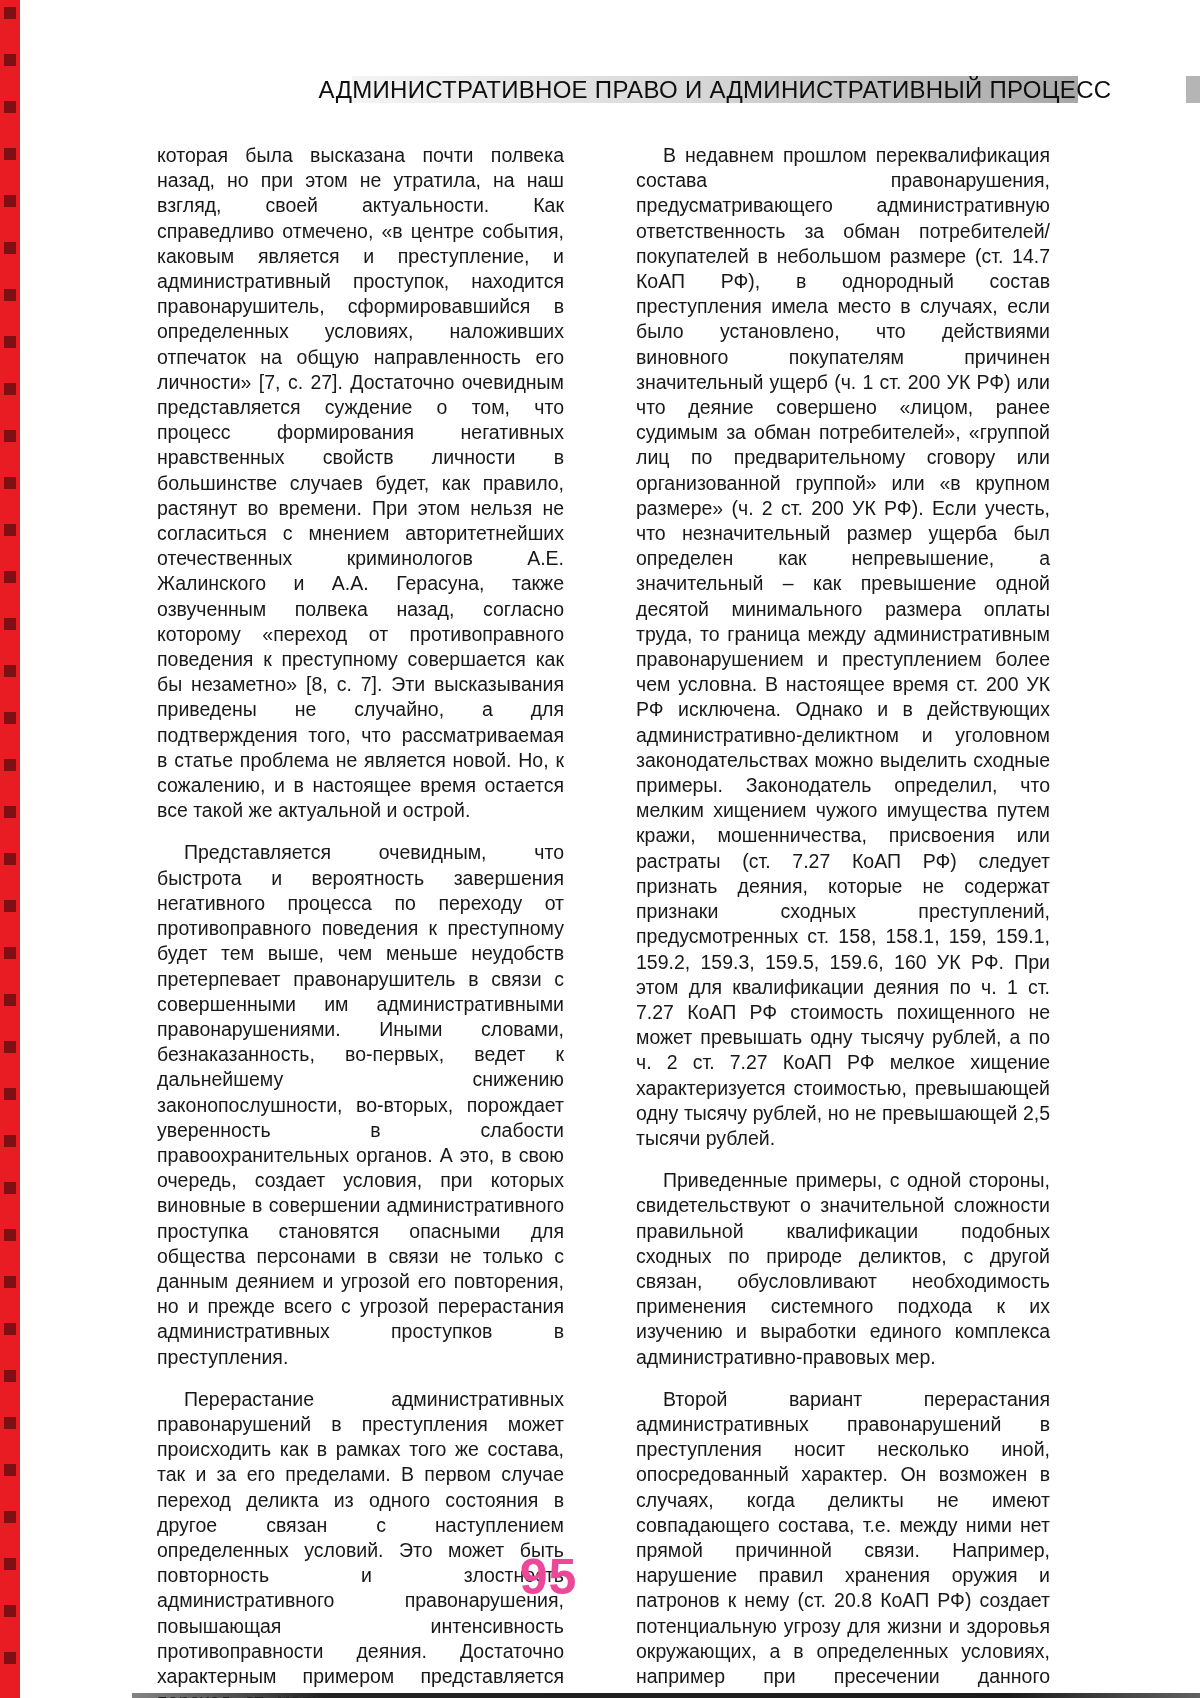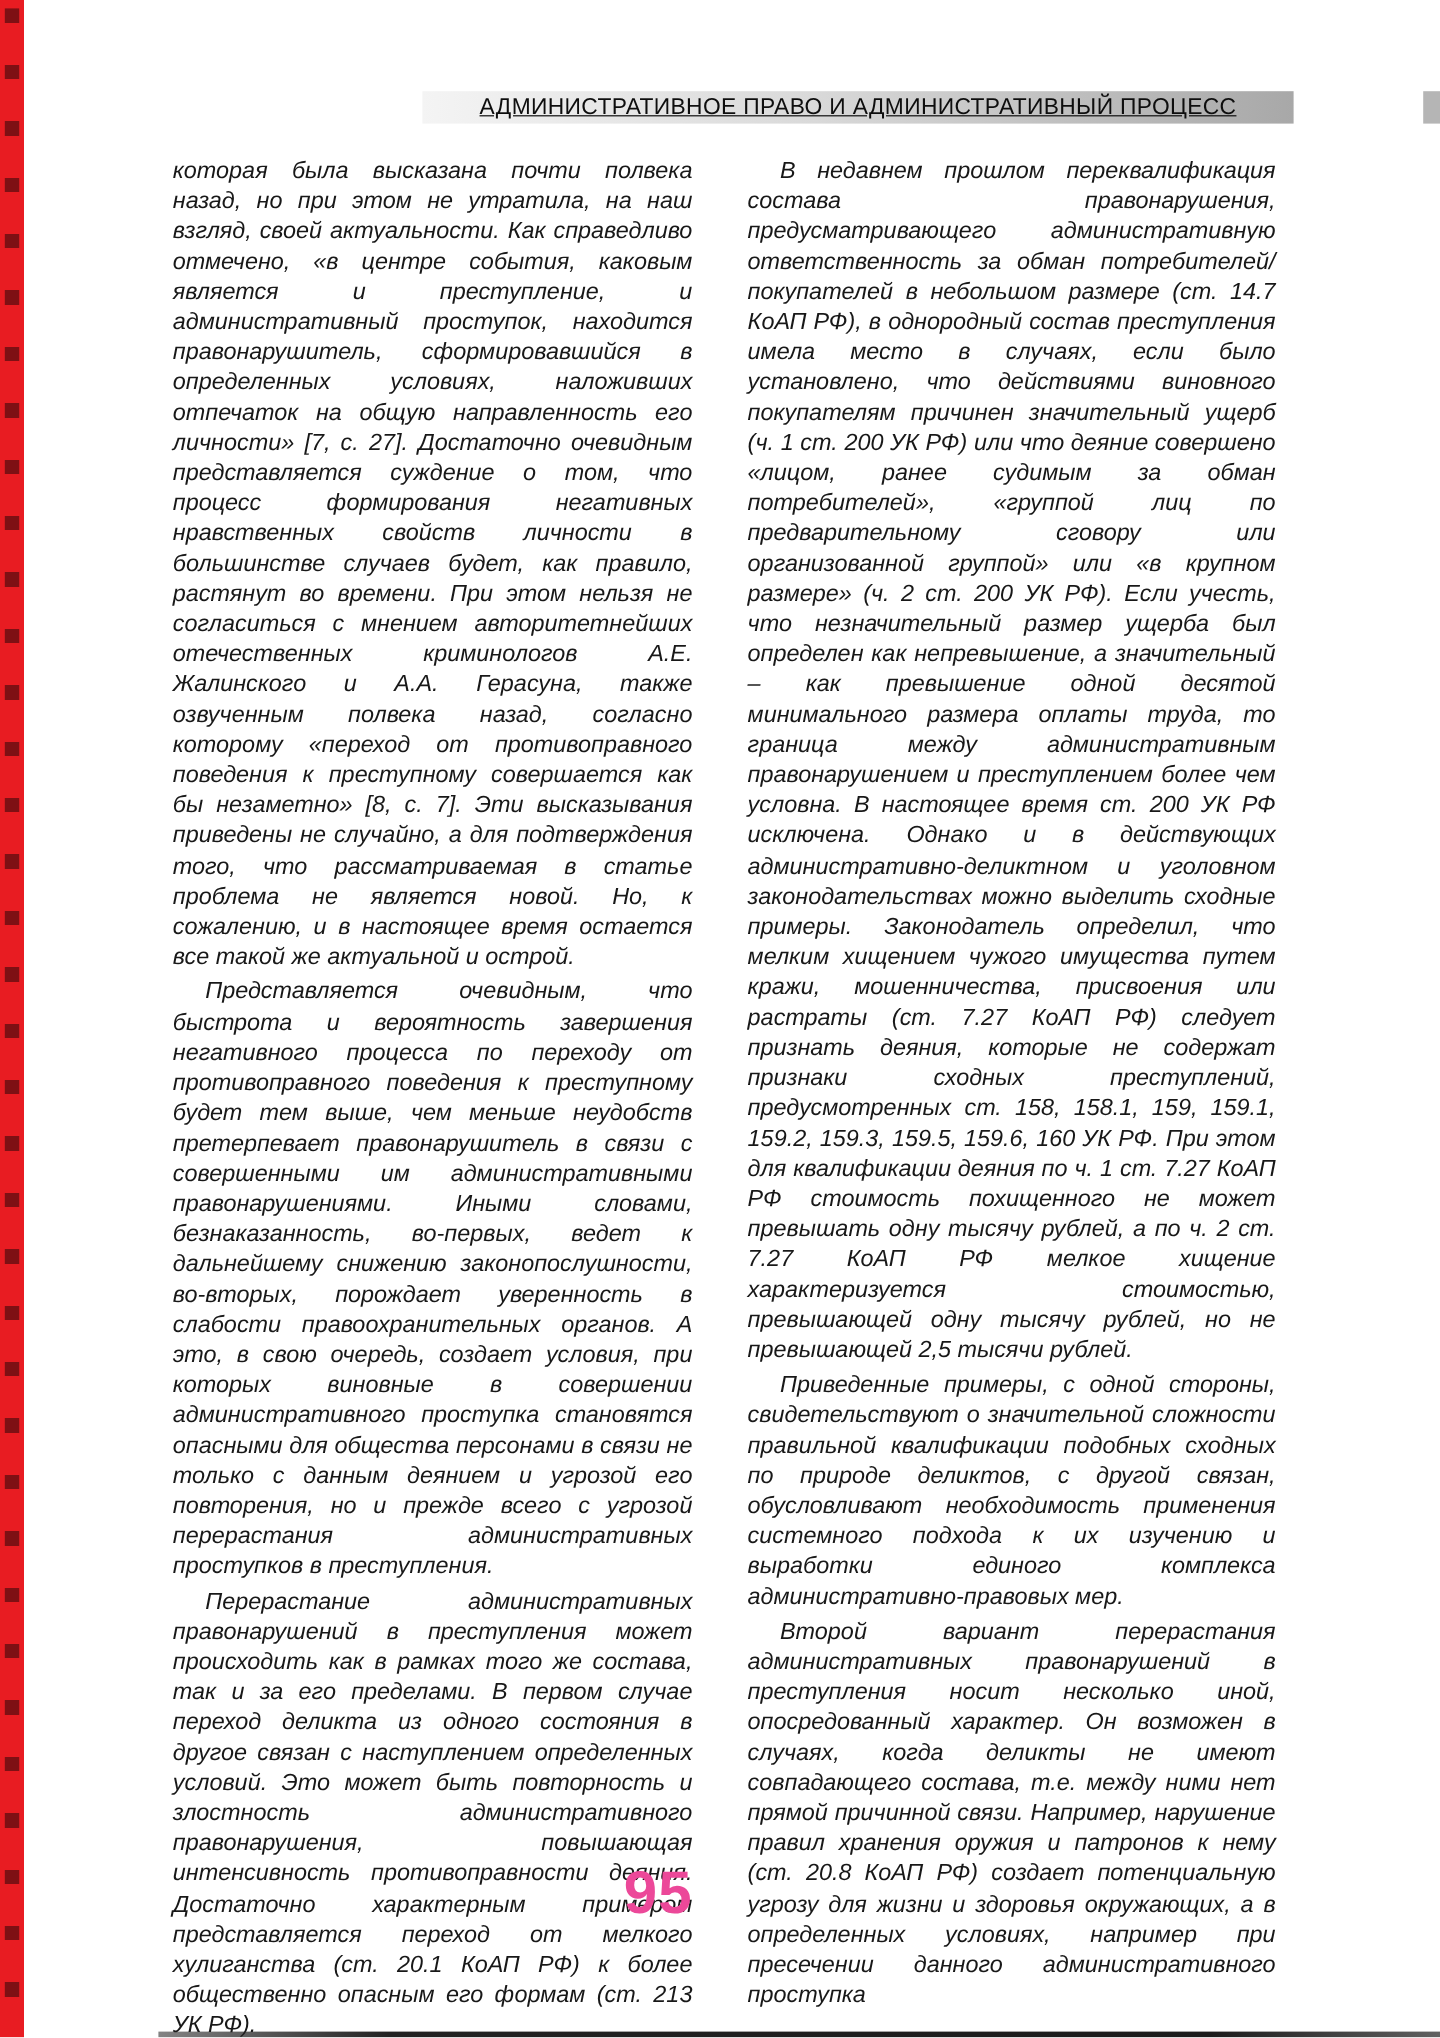--- a/index.html
+++ b/index.html
@@ -41,46 +41,45 @@
   .header-band {
     position: absolute;
     left: 352px; top: 76px;
     width: 726px; height: 27px;
     background: linear-gradient(90deg, #f4f4f4 0%, #d9d9d9 45%, var(--header-band-gray) 100%);
     display: flex;
     align-items: center;
     justify-content: center;
   }
   .header-band span {
-    font-size: 19px;
+    font-size: 24px;
     letter-spacing: 0.3px;
     white-space: nowrap;
     color: #0e0e0e;
-    text-decoration: underline;
   }
   .header-band-stub {
     position: absolute;
     right: 0; top: 76px;
     width: 14px; height: 27px;
     background: var(--header-band-gray);
     opacity: 0.85;
   }
 
   
   .col {
     position: absolute;
     top: 126px;
     font-size: 19.5px;
     line-height: 25.2px;
     text-align: justify;
     hyphens: auto;
   }
   .col-left  { left: 140px; width: 441px; }
   .col-right { left: 619px; width: 448px; }
-  .col p { margin: 4px; font-style: italic; }
+  .col p { margin: 17px; }
   .col p.ind { text-indent: 27px; }
 
   
   .page-number {
     position: absolute;
     left: 0; top: 1548px;
     width: 1097px;
     text-align: center;
     font-size: 50px;
     font-weight: 700;

